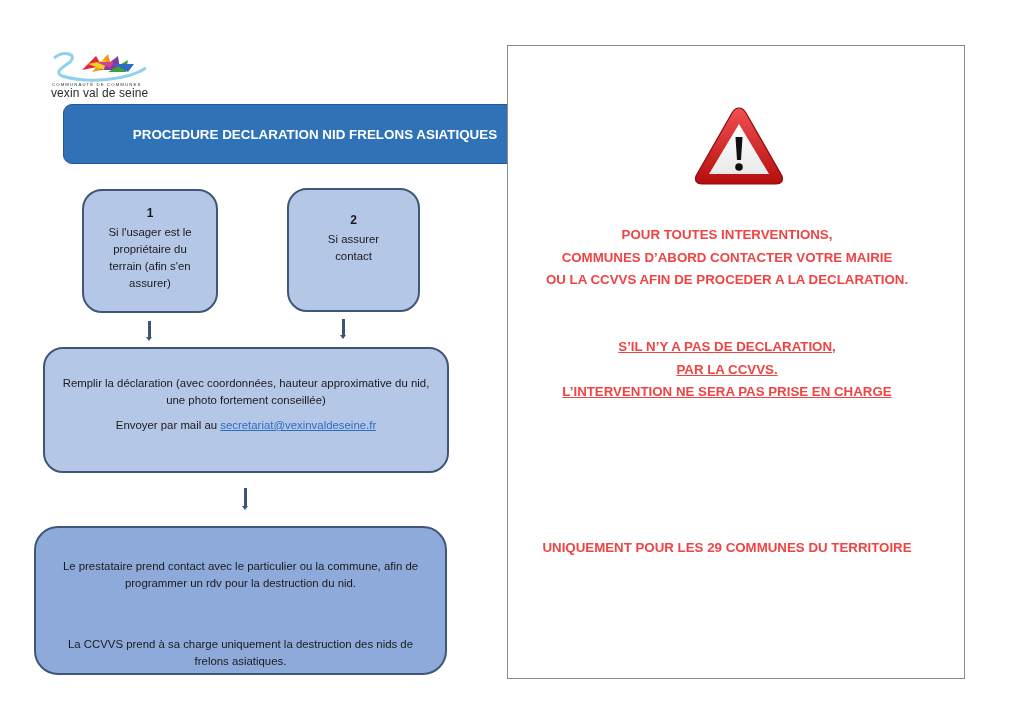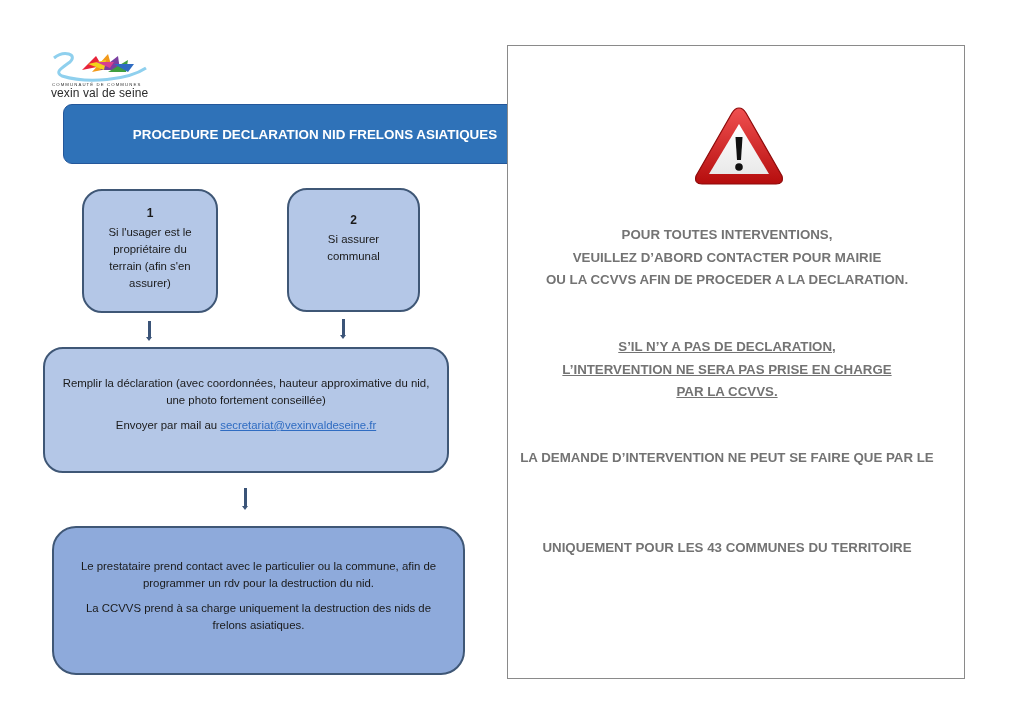--- a/index.html
+++ b/index.html
@@ -34,21 +34,21 @@
   
   .box {
     background: #b4c7e7; border: 2px solid #3f5776; box-sizing: border-box;
     color: #1a1a1a; text-align: center; font-size: 11.4px; line-height: 17px;
     display: flex; flex-direction: column; align-items: center; justify-content: center;
   }
   .box1 { left: 82px; top: 189px; width: 136px; height: 124px; border-radius: 20px; padding-bottom: 6px; }
   .box2 { left: 287px; top: 188px; width: 133px; height: 124px; border-radius: 20px; padding-bottom: 24px; }
   .box-num { font-weight: bold; font-size: 12px; margin-bottom: 2px; }
   .box3 { left: 43px; top: 347px; width: 406px; height: 126px; border-radius: 20px; justify-content: flex-start; padding-top: 26px; }
-  .box4 { left: 52px; top: 526px; width: 413px; height: 149px; border-radius: 24px; background: #8eaadb; justify-content: flex-start; padding-top: 30px; }
+  .box4 { left: 34px; top: 526px; width: 413px; height: 149px; border-radius: 24px; background: #8eaadb; justify-content: flex-start; padding-top: 30px; gap: 36px; }
   .para { margin: 0 0 8px 0; padding: 0 14px; }
   .link { color: #2f6cc2; text-decoration: underline; }
 
   
   .arrow { width: 3px; background: #3b5478; }
   .arrow::after {
     content: ""; position: absolute; left: -2px; bottom: -3px;
     border-left: 3.5px solid transparent; border-right: 3.5px solid transparent;
     border-top: 4px solid #3b5478;
   }
@@ -57,21 +57,21 @@
   .arrow3 { left: 244px; top: 488px; height: 19px; }
 
   
   .notice-panel {
     left: 507px; top: 45px; width: 458px; height: 634px;
     border: 1.5px solid #8a8a8a; box-sizing: border-box; background: #fff;
   }
   .warning-icon { left: 692px; top: 104px; width: 94px; height: 84px; }
   .notice {
     position: absolute; left: 507px; width: 440px; text-align: center;
-    color: #737373; font-weight: bold; font-size: 13.3px; line-height: 22.5px;
+    color: #ef4444; font-weight: bold; font-size: 13.3px; line-height: 22.5px;
   }
   .n1 { top: 224px; }
   .n2 { top: 336px; text-decoration: underline; }
   .n3 { top: 447px; }
   .n4 { top: 537px; }
 </style>
 </head>
 <body>
 
 <div class="abs logo">
@@ -95,21 +95,21 @@
   <div class="box-num">1</div>
   <div>Si l'usager est le</div>
   <div>propriétaire du</div>
   <div>terrain (afin s'en</div>
   <div>assurer)</div>
 </div>
 
 <div class="abs box box2">
   <div class="box-num">2</div>
   <div>Si assurer</div>
-  <div>communal</div>
+  <div>contact</div>
 </div>
 
 <div class="abs arrow arrow1"></div>
 <div class="abs arrow arrow2"></div>
 
 <div class="abs box box3">
   <p class="para">Remplir la déclaration (avec coordonnées, hauteur approximative du nid, une photo fortement conseillée)</p>
   <p class="para">
     <span>Envoyer par mail au </span><a class="link" href="mailto:secretariat@vexinvaldeseine.fr">secretariat@vexinvaldeseine.fr</a>
   </p>
@@ -136,26 +136,25 @@
     </linearGradient>
   </defs>
   <path d="M47 4 Q51 4 54 9 L90 72 Q92 80 84 80 L10 80 Q2 80 4 72 L40 9 Q43 4 47 4 Z" fill="url(#redg)" stroke="#8e0a0a" stroke-width="1.2"></path>
   <path d="M47 20 L77 70 L17 70 Z" fill="url(#whiteg)"></path>
   <path d="M43.5 33 L50.5 33 L49 56 L45 56 Z" fill="#111"></path>
   <circle cx="47" cy="63" r="3.8" fill="#111"></circle>
 </svg>
 
 <div class="notice n1">
   <div>POUR TOUTES INTERVENTIONS,</div>
-  <div>VEUILLEZ D’ABORD CONTACTER POUR MAIRIE</div>
+  <div>COMMUNES D’ABORD CONTACTER VOTRE MAIRIE</div>
   <div>OU LA CCVVS AFIN DE PROCEDER A LA DECLARATION.</div>
 </div>
 <div class="notice n2">
   <div>S’IL N’Y A PAS DE DECLARATION,</div>
+  <div>PAR LA CCVVS.</div>
   <div>L’INTERVENTION NE SERA PAS PRISE EN CHARGE</div>
-  <div>PAR LA CCVVS.</div>
 </div>
 <div class="notice n3">
-  <div>LA DEMANDE D’INTERVENTION NE PEUT SE FAIRE QUE PAR LE</div>
 </div>
 <div class="notice n4">
-  <div>UNIQUEMENT POUR LES 43 COMMUNES DU TERRITOIRE</div>
+  <div>UNIQUEMENT POUR LES 29 COMMUNES DU TERRITOIRE</div>
 </div>
 
 </body></html>

